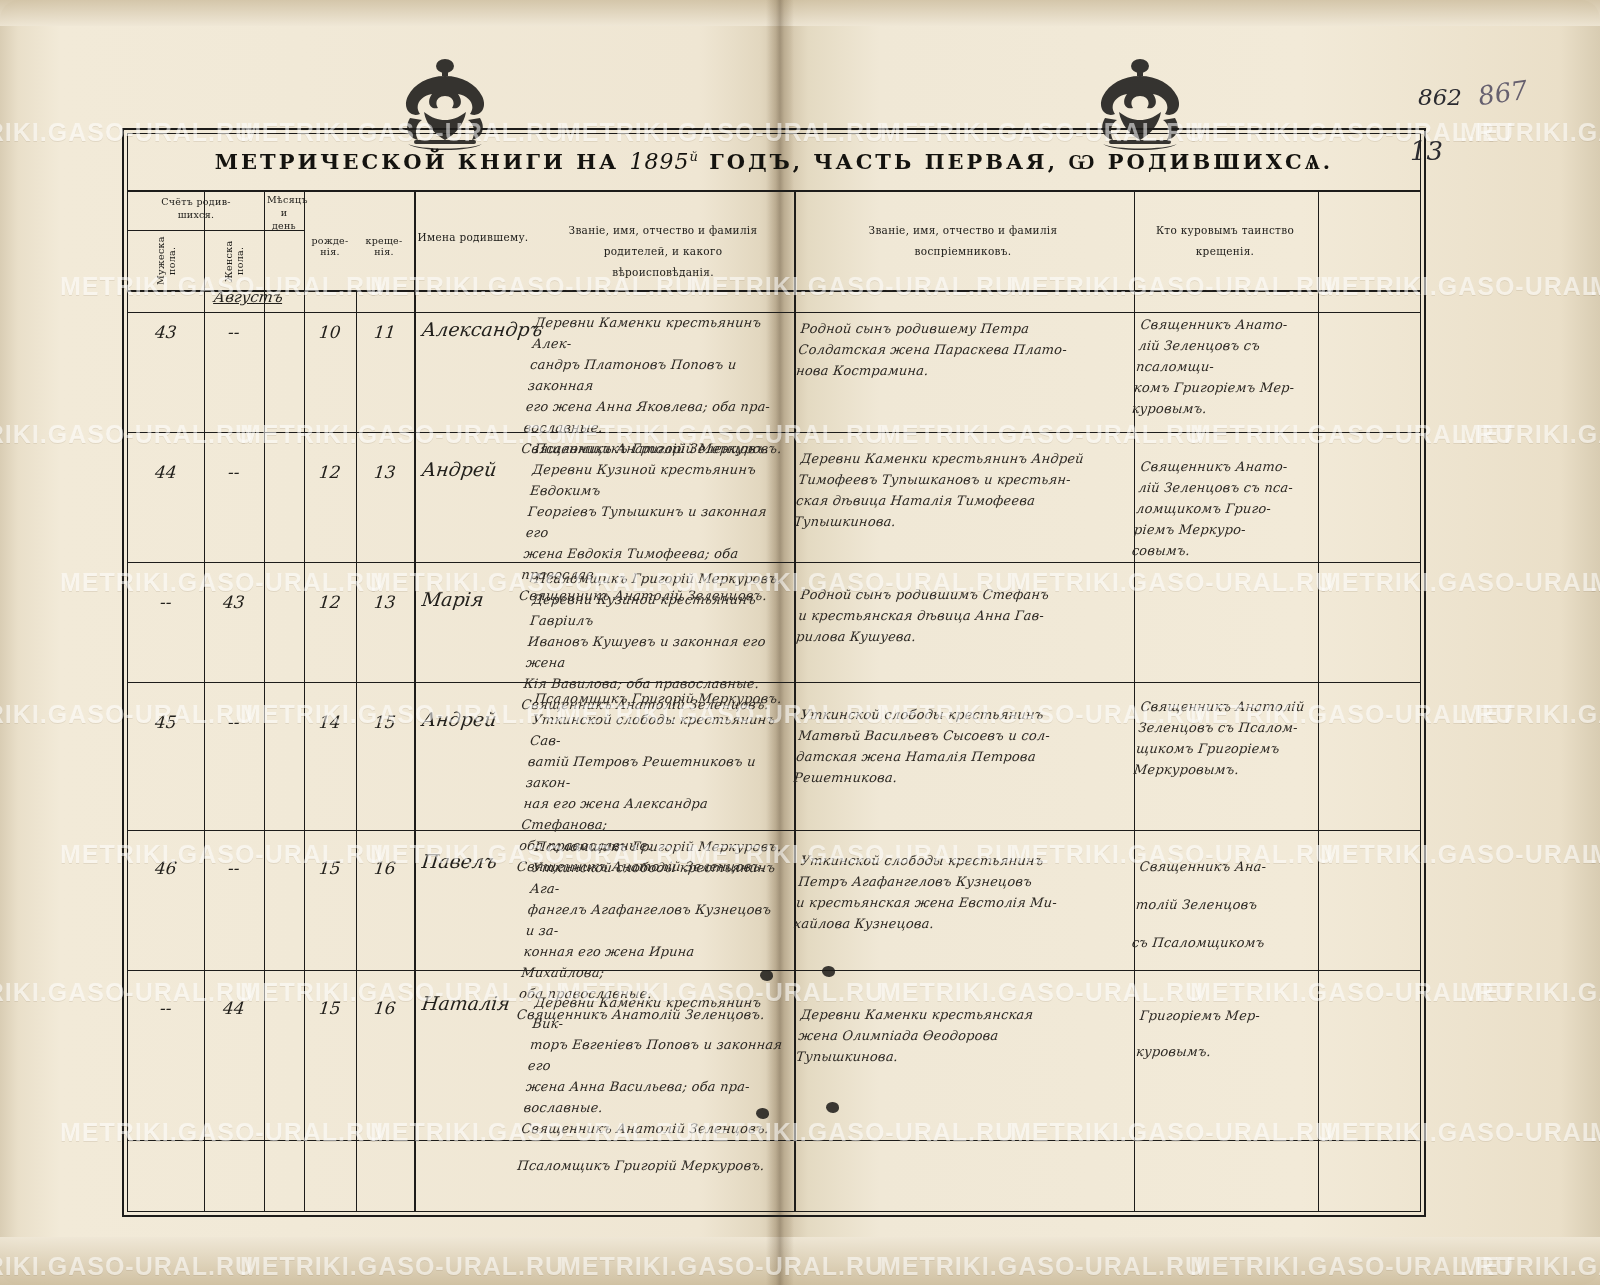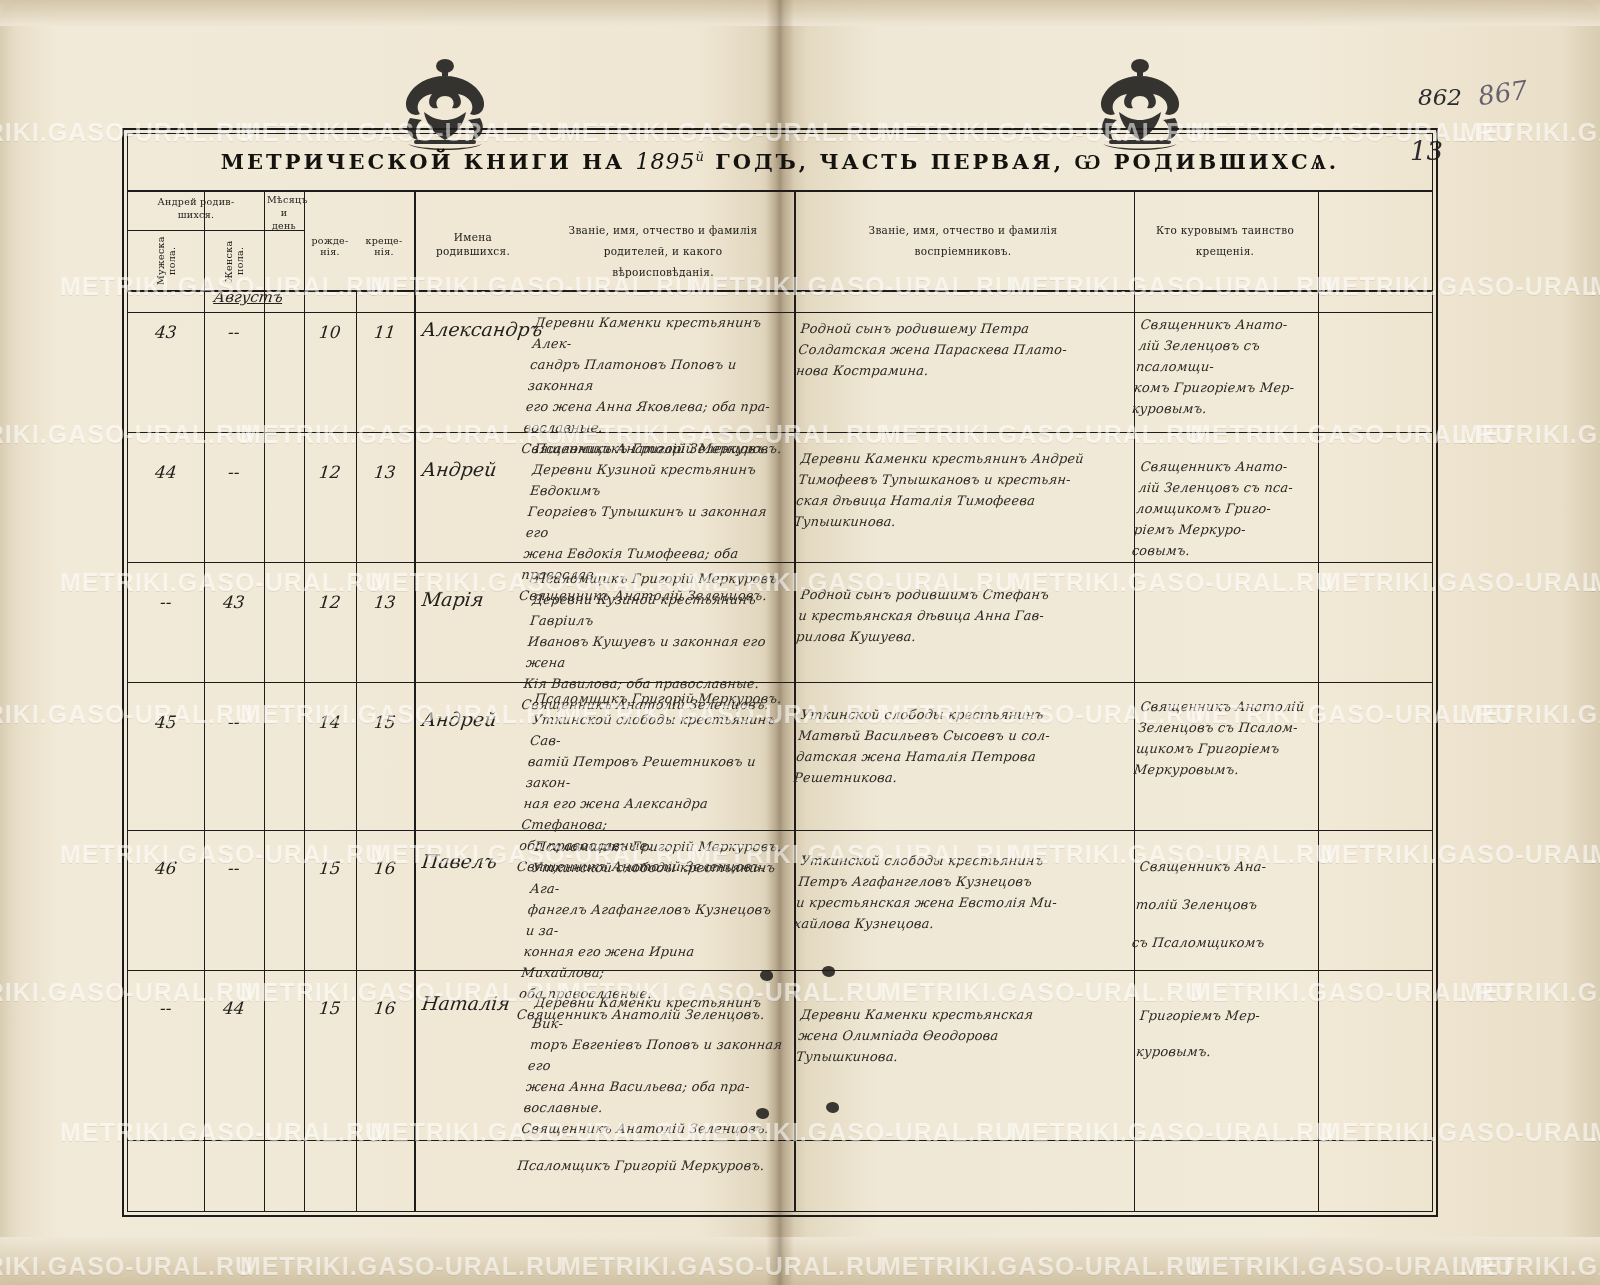--- a/index.html
+++ b/index.html
@@ -53,21 +53,20 @@
   #stamp-num{left:1478px;top:78px;font-size:26px;font-style:italic;opacity:.75;transform:rotate(-8deg);color:#3a3550;}
   #sheet-num{left:1410px;top:136px;font-size:26px;font-style:italic;}
 
   
   #ledger{
     position:absolute;
     left:122px;top:128px;
     width:1300px;height:1085px;
     border:2px solid #1d1c1a;
     background:transparent;
-    padding-left:12px;
   }
   #ledger:before{
     content:"";position:absolute;left:3px;right:3px;top:3px;bottom:3px;
     border:1px solid #1d1c1a;pointer-events:none;
   }
   .title-row{
     position:absolute;left:4px;right:4px;top:4px;height:56px;
     border-bottom:2px solid #1d1c1a;
     display:flex;align-items:center;justify-content:center;
   }
@@ -212,34 +211,34 @@
       <div class="vline" style="left:76px"></div>
       <div class="vline" style="left:136px"></div>
       <div class="vline" style="left:176px"></div>
       <div class="vline thick" style="left:286px"></div>
       <div class="vline thick" style="left:666px"></div>
       <div class="vline" style="left:1006px"></div>
       <div class="vline" style="left:1190px"></div>
 
       <div class="hline" style="top:40px;left:0;width:176px;"></div>
 
-      <div class="hcell small" style="left:0;top:6px;width:136px;white-space:pre-line;">Андрей родив-
+      <div class="hcell small" style="left:0;top:6px;width:136px;white-space:pre-line;">Счётъ родив-
 шихся.</div>
       <div class="hcell small" style="left:136px;top:4px;width:40px;white-space:pre-line;">Мѣсяцъ
 и день</div>
 
       <div class="hcell vert" style="left:2px;top:44px;width:72px;height:54px;display:flex;align-items:center;justify-content:center;">Мужеска пола.</div>
       <div class="hcell vert" style="left:78px;top:44px;width:56px;height:54px;display:flex;align-items:center;justify-content:center;">Женска пола.</div>
 
       <div class="hcell small" style="left:176px;top:46px;width:52px;white-space:pre-line;line-height:1.15;">рожде-
 нія.</div>
       <div class="hcell small" style="left:228px;top:46px;width:56px;white-space:pre-line;line-height:1.15;">креще-
 нія.</div>
 
-      <div class="hcell" style="left:286px;top:40px;width:118px;">Имена родившихся.</div>
+      <div class="hcell" style="left:286px;top:40px;width:118px;">Имена родившему.</div>
 
       <div class="hcell" style="left:666px;top:30px;width:338px;white-space:pre-line;line-height:2.0;">Званіе, имя, отчество и фамилія
 воспріемниковъ.</div>
 
       <div class="hcell" style="left:406px;top:30px;width:258px;white-space:pre-line;line-height:2.0;">Званіе, имя, отчество и фамилія родителей, и какого
 вѣроисповѣданія.</div>
 
       <div class="hcell" style="left:1006px;top:30px;width:182px;white-space:pre-line;line-height:2.0;">Кто куровымъ таинство
 крещенія.</div>
 

